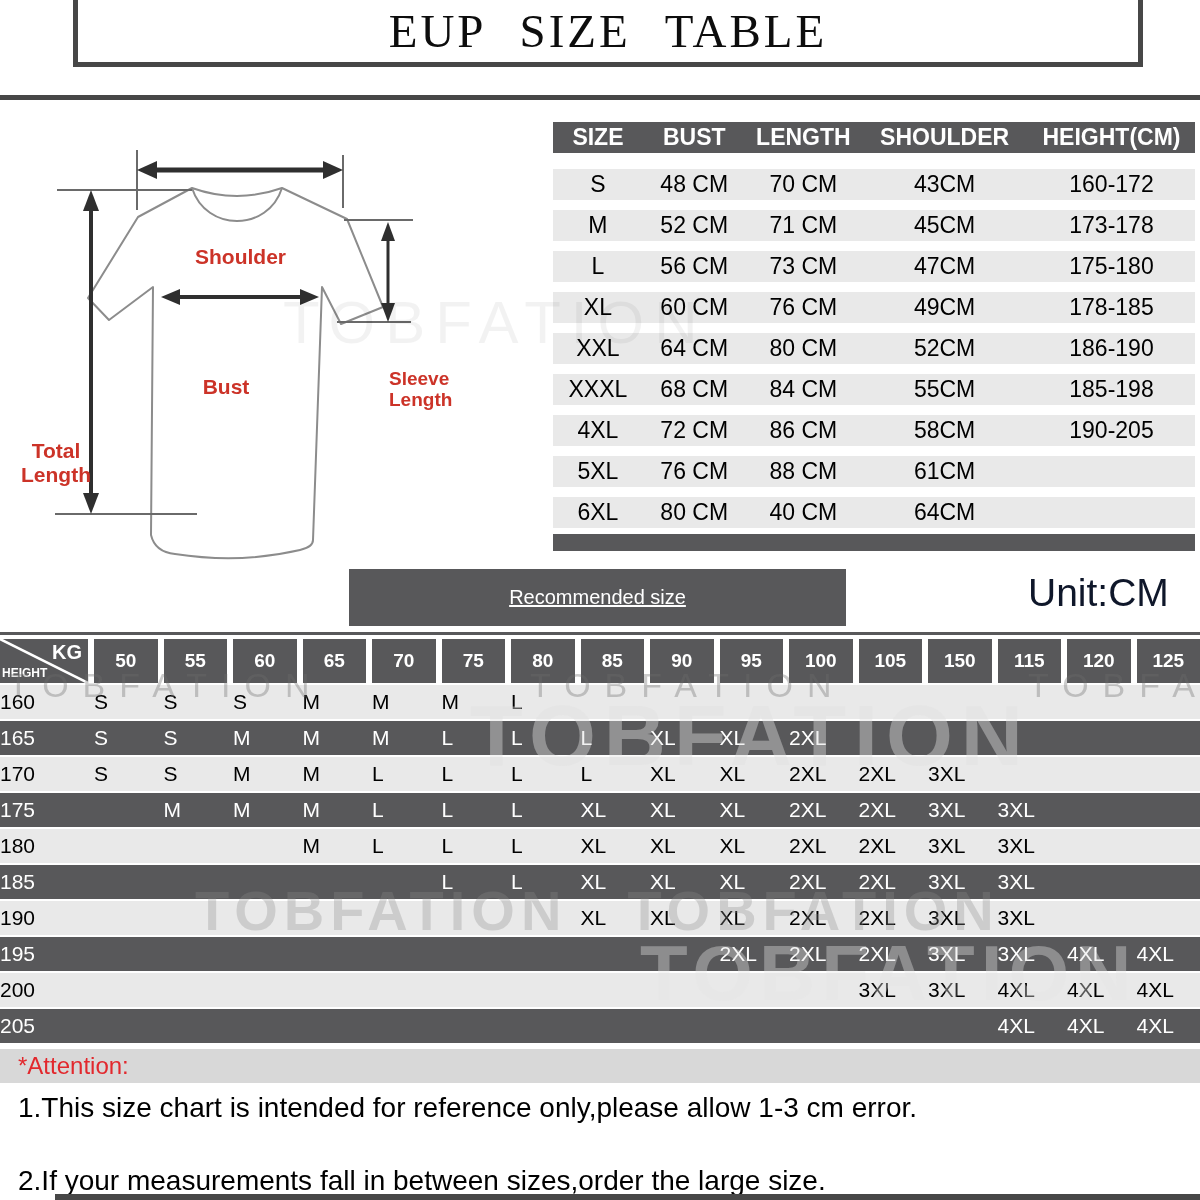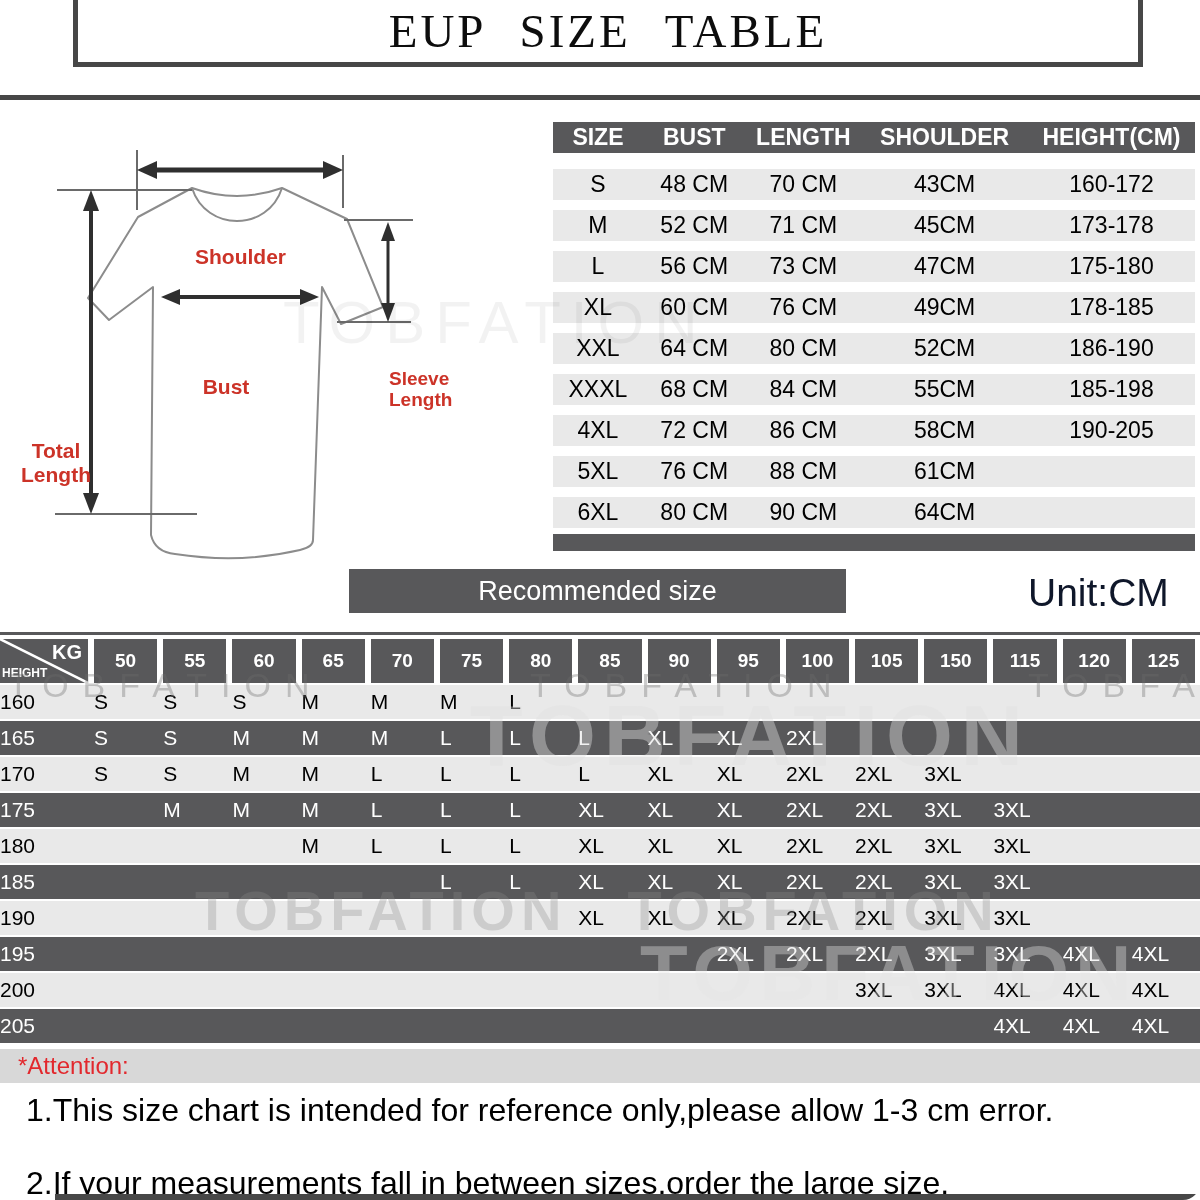--- a/index.html
+++ b/index.html
@@ -4,21 +4,21 @@
 <style>
   :root{
     --dark:#58585a;
     --light:#e9e9e9;
     --line:#474747;
     --red:#cc3328;
     --att-red:#e2282d;
   }
   html,body{margin:0;padding:0;background:#fff;}
   .page{position:relative;width:1200px;height:1200px;background:#fff;overflow:hidden;
-        font-family:"Liberation Sans",sans-serif;color:#111;border-radius:17px;}
+        font-family:"Liberation Sans",sans-serif;color:#111;}
 
   
   .title-box{position:absolute;left:73px;top:0;width:1060px;height:62px;
              border-left:5px solid var(--line);border-right:5px solid var(--line);
              border-bottom:5px solid var(--line);
              display:flex;align-items:center;justify-content:center;}
   .title{font-family:"Liberation Serif",serif;font-size:47px;letter-spacing:3px;
          word-spacing:20px;color:#0d0d0d;}
   .top-rule{position:absolute;left:0;top:95px;width:1200px;height:5px;background:var(--line);}
 
@@ -33,47 +33,47 @@
   
   .size-table{position:absolute;left:553px;top:122px;width:642px;}
   .st-header,.st-row{display:grid;grid-template-columns:14% 16% 18% 26% 26%;
                      align-items:center;text-align:center;}
   .st-header{height:31px;background:var(--dark);color:#fff;font-size:23px;font-weight:bold;}
   .st-row{height:31px;margin-top:10px;background:var(--light);font-size:23px;color:#000;}
   .st-row:first-of-type{margin-top:16px;}
   .st-footer{height:17px;background:var(--dark);margin-top:6px;}
 
   
-  .banner{position:absolute;left:349px;top:569px;width:497px;height:44px;background:var(--dark);
-          color:#fff;display:flex;align-items:center;justify-content:center;font-size:27px;}
+  .banner{position:absolute;left:349px;top:569px;width:497px;height:57px;background:var(--dark);
+          color:#fff;display:flex;align-items:center;justify-content:center;font-size:20px;text-decoration:underline;}
   .unit{position:absolute;left:1028px;top:571px;font-size:39px;color:#0f172a;}
 
   
   .mx-topline{position:absolute;left:0;top:632px;width:1200px;height:3px;background:var(--dark);}
   .matrix{position:absolute;left:0;top:639px;width:1200px;}
   .mx-grid{display:grid;grid-template-columns:88px repeat(16,1fr);column-gap:6px;
-           padding-right:5px;box-sizing:border-box;}
+           box-sizing:border-box;}
   .mx-header{height:44px;}
   .mx-h{background:var(--dark);color:#fff;font-size:19px;font-weight:bold;
         display:flex;align-items:center;justify-content:center;text-align:right;}
   .mx-corner{position:relative;background:var(--dark);color:#fff;overflow:hidden;}
   .mx-corner svg{position:absolute;left:0;top:0;width:100%;height:100%;}
   .mx-kg{position:absolute;right:6px;top:2px;font-size:20px;font-weight:bold;}
   .mx-ht{position:absolute;left:2px;bottom:3px;font-size:12px;font-weight:bold;}
   .mx-row{height:34px;margin-top:2px;align-items:center;font-size:21px;}
   .mx-light{background:var(--light);color:#000;}
   .mx-dark{background:var(--dark);color:#fff;}
   .mx-cell{overflow:visible;}
   .mx-height{font-weight:normal;}
 
   
   .attention-band{position:absolute;left:0;top:1049px;width:1200px;height:34px;background:#d8d8d8;
                   display:flex;align-items:center;padding-left:18px;box-sizing:border-box;}
   .attention-title{color:var(--att-red);font-size:24px;}
-  .note{position:absolute;left:26px;font-size:32px;color:#000;white-space:nowrap;}
+  .note{position:absolute;left:18px;font-size:28px;color:#000;white-space:nowrap;}
   .note-1{top:1092px;} .note-2{top:1129px;} .note-3{top:1165px;}
   .bottom-bar{position:absolute;left:55px;top:1194px;width:1145px;height:6px;background:var(--line);}
 
   
   .wm{position:absolute;white-space:nowrap;pointer-events:none;}
   .wm-tee{left:283px;top:288px;font-size:60px;letter-spacing:10px;color:rgba(0,0,0,0.05);}
   .wm-thin{top:666px;font-size:34px;letter-spacing:14px;color:rgba(110,110,110,0.35);}
   .wm-t1{left:8px;} .wm-t2{left:530px;} .wm-t3{left:1028px;}
   .wm-big{left:470px;top:686px;font-size:86px;font-weight:bold;letter-spacing:8px;
           color:rgba(225,225,225,0.42);}
@@ -191,21 +191,21 @@
         <div class="st-row">
           <div class="st-cell">5XL</div>
           <div class="st-cell">76 CM</div>
           <div class="st-cell">88 CM</div>
           <div class="st-cell">61CM</div>
           <div class="st-cell"></div>
         </div>
         <div class="st-row">
           <div class="st-cell">6XL</div>
           <div class="st-cell">80 CM</div>
-          <div class="st-cell">90 CM</div>
+          <div class="st-cell">40 CM</div>
           <div class="st-cell">64CM</div>
           <div class="st-cell"></div>
         </div>
       </div>
     <div class="st-footer"></div>
   </div>
 
   <div class="banner">
     <span>Recommended size</span>
   </div>

